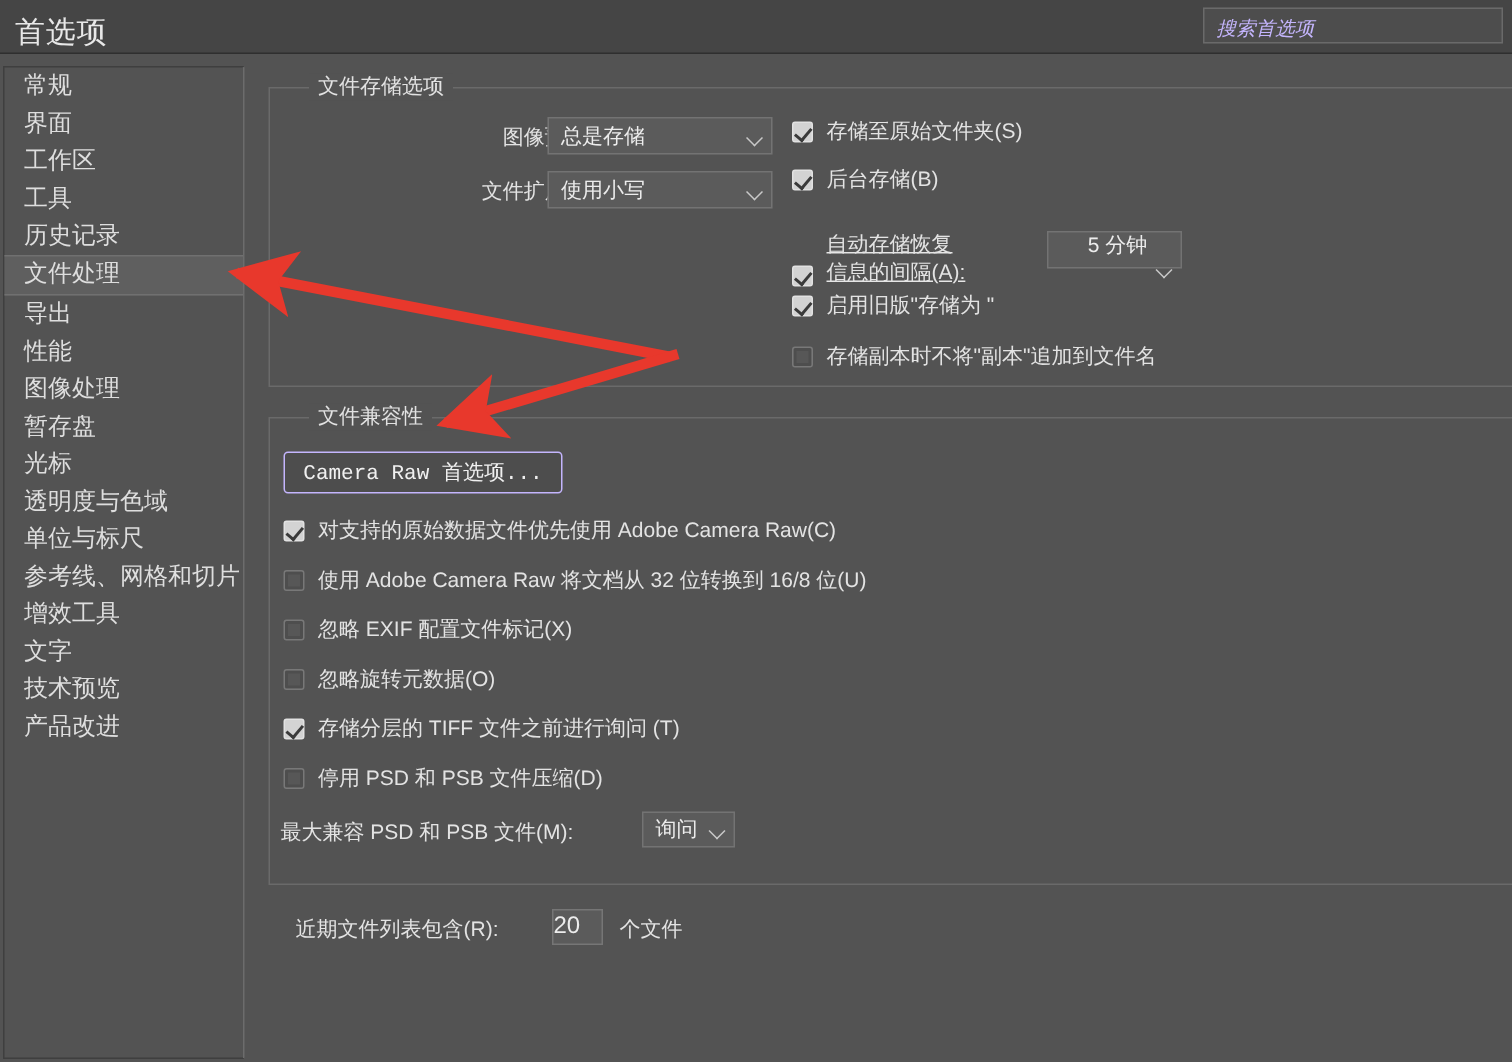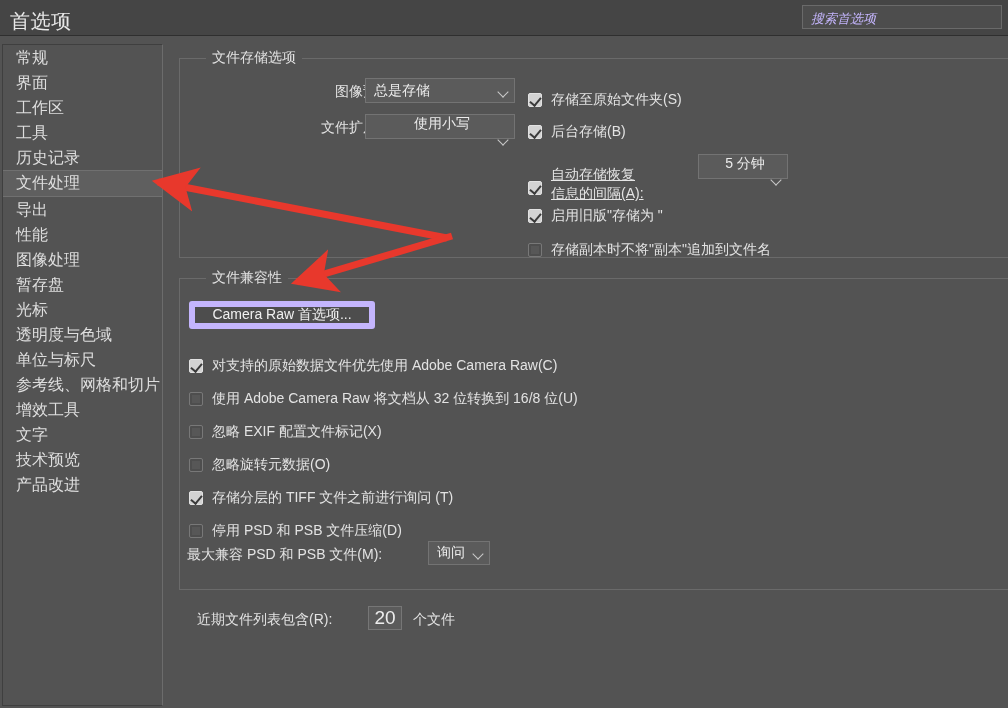--- a/index.html
+++ b/index.html
@@ -127,21 +127,21 @@
     content: "";
     position: absolute;
     left: 1px; top: 3px;
     width: 7px; height: 7px;
     border-left: 1.6px solid #c9c9c9;
     border-bottom: 1.6px solid #c9c9c9;
     transform: rotate(-45deg);
   }
 
   
-  .cb-row { position: absolute; display: flex; align-items: center; margin-top: 12px; }
+  .cb-row { position: absolute; display: flex; align-items: flex-end; }
   .cbox {
     width: 14px; height: 14px;
     box-sizing: border-box;
     border-radius: 2px;
     flex: 0 0 auto;
     position: relative;
   }
   .cbox.off {
     background: #575757;
     border: 1px solid #787878;
@@ -165,42 +165,42 @@
     font-size: 14px;
     color: #e3e3e3;
     line-height: 15px;
     white-space: pre-line;
   }
 
   
   .btn {
     position: absolute;
     background: #4d4d4d;
-    border: 6px solid #c4b5fd;
+    border: 1px solid #c4b5fd;
     border-radius: 3px;
     box-sizing: border-box;
     color: #f0f0f0;
     font-size: 14px;
     display: flex;
     align-items: center;
     justify-content: center;
     white-space: nowrap;
+    font-family: Liberation Mono, monospace;
   }
 
   
   .numfield {
     position: absolute;
     background: #5b5b5b;
     border: 1px solid #767676;
     box-sizing: border-box;
     color: #ececec;
-    font-size: 19px;
+    font-size: 16px;
     display: flex;
     align-items: center;
-    justify-content: center;
   }
 
   
   .arrows {
     position: absolute;
     left: 0; top: 0;
     width: 1008px; height: 708px;
     pointer-events: none;
   }
 </style>
@@ -243,21 +243,21 @@
       <div class="group-legend">文件存储选项</div>
     </div>
 
     <div class="lbl-right" style="left:60px; top:43px; width:170px;">图像预览:</div>
     <div class="select" style="left:200px; top:38px; width:150px; height:25px;">
       <span>总是存储</span>
       <span class="caret"></span>
     </div>
 
     <div class="lbl-right" style="left:60px; top:79px; width:170px;">文件扩展名:</div>
-    <div class="select" style="left:200px; top:74px; width:150px; height:25px;flex-direction:column;">
+    <div class="select" style="left:200px; top:74px; width:150px; height:25px;">
       <span>使用小写</span>
       <span class="caret"></span>
     </div>
 
     <div class="cb-row" style="left:363px; top:40px;">
       <span class="cbox on"></span>
       <span class="cb-label">存储至原始文件夹(S)</span>
     </div>
 
     <div class="cb-row" style="left:363px; top:72px;">

